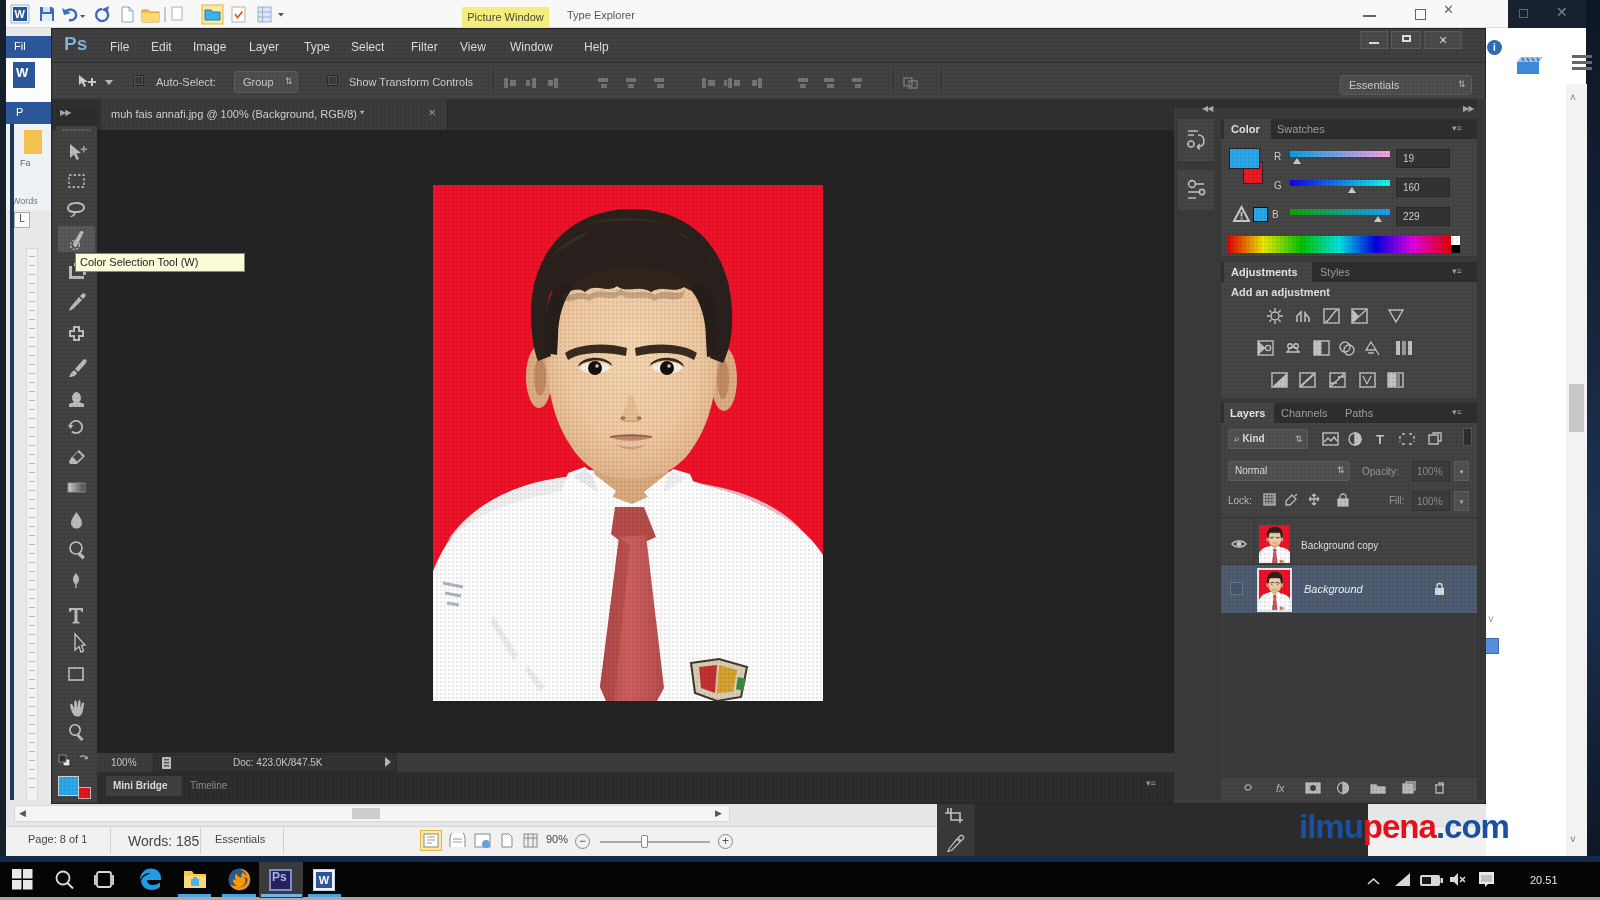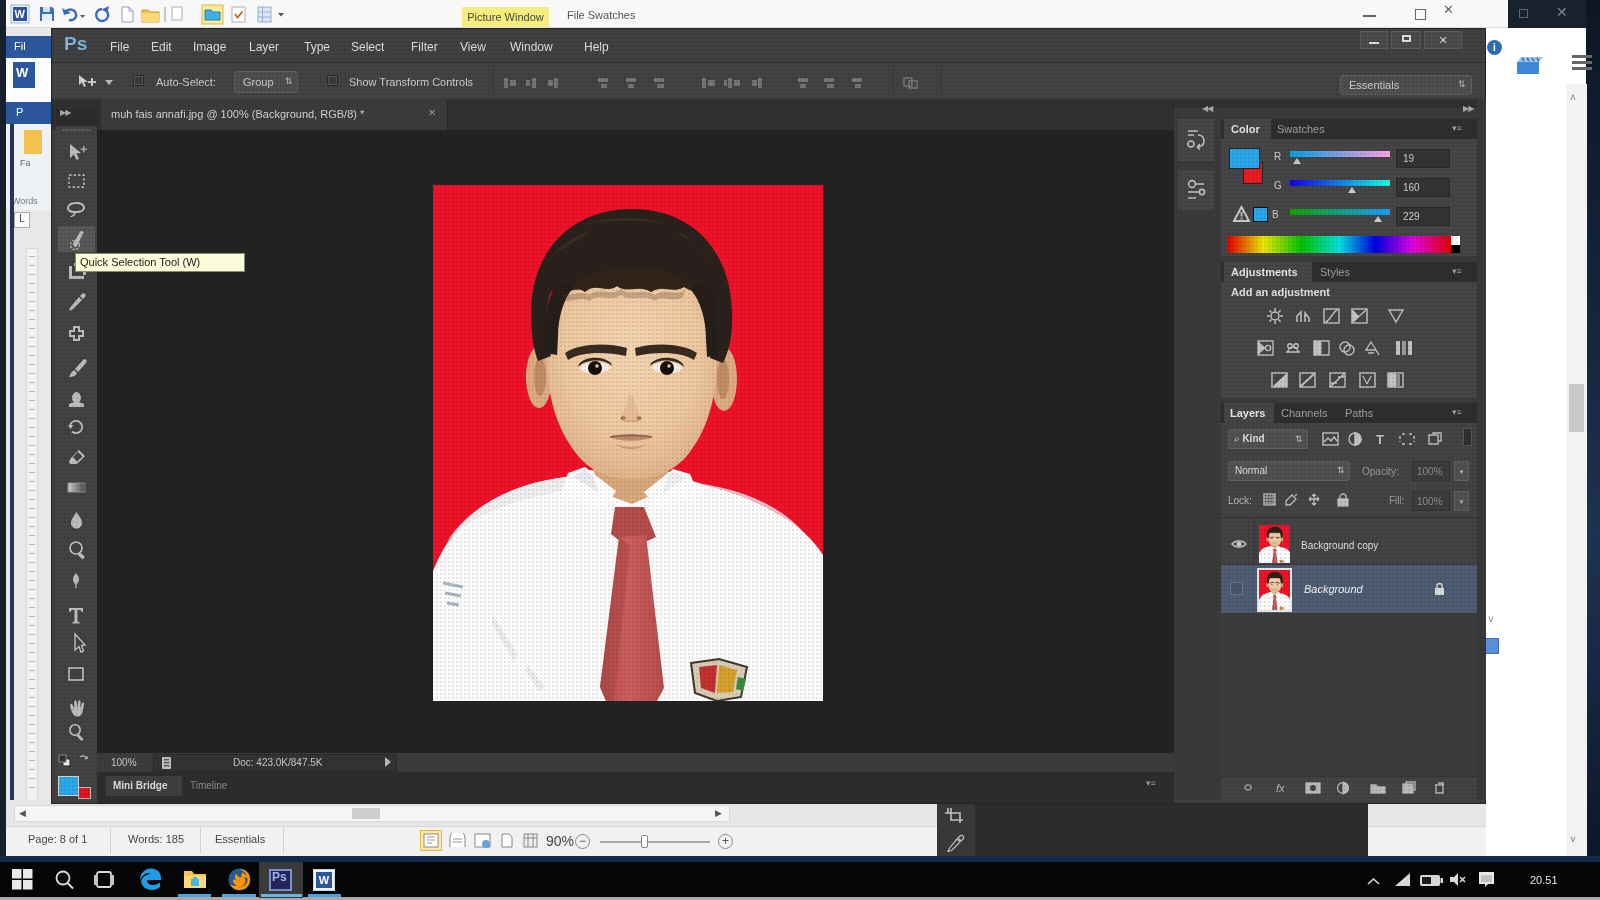--- a/index.html
+++ b/index.html
@@ -55,21 +55,21 @@
       <rect x="222" y="3" width="13" height="15" fill="#fefefe" stroke="#b0b0b0"></rect>
         <path d="M225 10 l2.5 3.5 5 -6" stroke="#d06020" stroke-width="1.8" fill="none"></path>
 
       <rect x="248" y="3" width="13" height="15" fill="#dce6f4" stroke="#9ab0d0"></rect>
         <path d="M248 8 h13 M248 13 h13 M252.5 3 v15" stroke="#9ab0d0"></path>
 
       <path d="M268 9 l3 3.5 3 -3.5 z" fill="#555"></path>
     </svg>
   </div>
   <div class="abs" style="left:462px;top:7px;width:87px;height:20px;background:#f3ee7e;color:#4a4a33;font-size:11px;text-align:center;line-height:20px;">Picture Window</div>
-  <div class="abs" style="left:567px;top:9px;color:#555;font-size:11px;">File Swatches</div>
+  <div class="abs" style="left:567px;top:9px;color:#555;font-size:11px;">Type Explorer</div>
   <div class="abs" style="left:1363px;top:15px;width:13px;height:2px;background:#666;"></div>
   <div class="abs" style="left:1415px;top:9px;width:11px;height:11px;border:1px solid #666;"></div>
   <div class="abs" style="left:1443px;top:2px;color:#666;font-size:13px;">✕</div>
 
   <div class="abs" style="left:0;top:0;width:6px;height:862px;background:#16202c;"></div>
   <div class="abs" style="left:6px;top:28px;width:50px;height:828px;background:#e8e8e8;"></div>
   <div id="leftbits">
     <div class="abs" style="left:6px;top:36px;width:45px;height:22px;background:#2b579a;color:#fff;font-size:11px;padding:4px 0 0 8px;">Fil</div>
     <div class="abs" style="left:6px;top:58px;width:45px;height:44px;background:#fdfdfd;"></div>
     <div class="abs" style="left:13px;top:62px;width:22px;height:26px;background:#2b579a;"></div>
@@ -108,21 +108,21 @@
 
     <div class="abs" style="left:6px;top:800px;width:1480px;height:26px;background:#e4e6e8;"></div>
     <div class="abs" style="left:14px;top:805px;width:716px;height:17px;background:#f5f5f5;border:1px solid #d8d8d8;"></div>
     <div class="abs" style="left:19px;top:808px;color:#555;font-size:9px;">◀</div>
     <div class="abs" style="left:715px;top:808px;color:#555;font-size:9px;">▶</div>
     <div class="abs" style="left:352px;top:808px;width:28px;height:11px;background:#cdcdcd;"></div>
 
     <div class="abs" style="left:6px;top:826px;width:1480px;height:30px;background:#f1f1f1;border-top:1px solid #d5d5d5;"></div>
     <div class="abs" style="left:28px;top:833px;color:#444;font-size:11px;">Page: 8 of 1</div>
     <div class="abs" style="left:110px;top:828px;width:1px;height:26px;background:#d0d0d0;"></div>
-    <div class="abs" style="left:128px;top:833px;color:#444;font-size:11px;">Words: 185</div>
+    <div class="abs" style="left:128px;top:833px;color:#444;font-size:14px;">Words: 185</div>
     <div class="abs" style="left:200px;top:828px;width:1px;height:26px;background:#d0d0d0;"></div>
     <div class="abs" style="left:215px;top:833px;color:#444;font-size:11px;">Essentials</div>
     <div class="abs" style="left:283px;top:828px;width:1px;height:26px;background:#d0d0d0;"></div>
 
     <div class="abs" style="left:420px;top:830px;width:22px;height:21px;background:#fce8a8;border:1px solid #e0b840;"></div>
     <svg class="abs" style="left:423px;top:833px;" width="16" height="15" viewBox="0 0 16 15">
         <rect x="1" y="1" width="14" height="13" fill="#fff" stroke="#888"></rect>
         <path d="M4 4 h8 M4 7 h8 M4 10 h5" stroke="#999"></path>
       </svg>
     <svg class="abs" style="left:449px;top:833px;" width="17" height="15" viewBox="0 0 17 15">
@@ -133,38 +133,39 @@
         <rect x="1" y="1" width="15" height="13" fill="#fff" stroke="#888"></rect>
         <circle cx="12" cy="11" r="4" fill="#6aa0d8"></circle>
       </svg>
     <svg class="abs" style="left:500px;top:833px;" width="14" height="15" viewBox="0 0 14 15">
         <path d="M2 1 h7 l3 3 v10 h-10 z" fill="#fff" stroke="#888"></path>
       </svg>
     <svg class="abs" style="left:523px;top:833px;" width="15" height="15" viewBox="0 0 15 15">
         <rect x="1" y="1" width="13" height="13" fill="#eee" stroke="#888"></rect>
         <path d="M1 5 h13 M5 1 v13 M10 1 v13" stroke="#888"></path>
       </svg>
-    <div class="abs" style="left:546px;top:833px;color:#444;font-size:14px;">90%</div>
+    <div class="abs" style="left:546px;top:833px;color:#444;font-size:11px;">90%</div>
     <div class="abs" style="left:575px;top:834px;width:15px;height:15px;border-radius:50%;border:1px solid #888;color:#555;font-size:12px;text-align:center;line-height:13px;">−</div>
     <div class="abs" style="left:600px;top:841px;width:110px;height:2px;background:#aaa;"></div>
     <div class="abs" style="left:641px;top:835px;width:7px;height:13px;background:#fdfdfd;border:1px solid #888;border-radius:2px;"></div>
     <div class="abs" style="left:718px;top:834px;width:15px;height:15px;border-radius:50%;border:1px solid #888;color:#555;font-size:12px;text-align:center;line-height:13px;">+</div>
   </div>
 
   <div class="abs" style="left:937px;top:803px;width:431px;height:53px;background:#2b2b2b;"></div>
   <div id="strip2icons">
     <div class="abs" style="left:937px;top:803px;width:38px;height:53px;background:#383838;"></div>
     <svg class="abs" style="left:944px;top:806px;" width="22" height="46" viewBox="0 0 22 46">
       <g stroke="#c0c0c0" stroke-width="1.6" fill="none">
         <path d="M4 2 v5 h-3 M7 2 v12 h12 M4 7 h12 v10 M16 14 h3"></path>
         <path d="M16 30 C18 28 21 31 19 33 L17 35 L14 32 Z M13 33 L16 36 L8 44 C6.5 45 4 45.5 4 45.5 C4 45.5 4.8 43 6 41.5 Z" stroke-width="1.2"></path>
       </g>
     </svg>
   </div>
 
+  <div class="abs" style="left:1299px;top:808px;font-size:33px;font-weight:bold;letter-spacing:-1px;color:#1b4fa0;">ilmu<span style="color:#e3111b;">pena</span>.com</div>
 
   <div class="abs" style="left:0;top:856px;width:1600px;height:6px;background:#13284a;"></div>
   <div class="abs" style="left:0;top:862px;width:1600px;height:36px;background:#050505;"></div>
   <div class="abs" style="left:0;top:897px;width:1600px;height:3px;background:#a8a8a8;"></div>
   <div id="taskbar">
 
     <svg class="abs" style="left:12px;top:869px;" width="21" height="21" viewBox="0 0 21 21">
         <g fill="#e8e8e8">
           <rect x="0" y="0" width="9.5" height="9.5"></rect>
           <rect x="11" y="0" width="9.5" height="9.5"></rect>
@@ -691,15 +692,15 @@
         <path d="M128 5 h5 l2 2 h7 v6 h-14 z" fill="#b8b8b8"></path>
         <rect x="160" y="4" width="10" height="9" fill="#b8b8b8"></rect>
           <path d="M163 4 v-2 h9 v8 h-2"></path>
         <path d="M192 5 h9 M193 5 v8 h7 v-8 M195 3 h5 v2"></path>
       </g>
     </svg>
   </div>
 
   <div class="abs" style="left:51px;top:28px;width:1435px;height:776px;background-image:radial-gradient(rgba(0,0,0,0.085) 0.9px,transparent 1.1px);background-size:4px 4px;pointer-events:none;z-index:50;"></div>
 
-  <div class="abs" style="left:75px;top:253px;width:170px;height:19px;background:#fbfbda;border:1px solid #8a8a6a;color:#222;font-size:11px;line-height:17px;padding-left:4px;z-index:60;">Quick Selection Tool (W)</div>
+  <div class="abs" style="left:75px;top:253px;width:170px;height:19px;background:#fbfbda;border:1px solid #8a8a6a;color:#222;font-size:11px;line-height:17px;padding-left:4px;z-index:60;">Color Selection Tool (W)</div>
 
 </div>
 
 </body></html>

